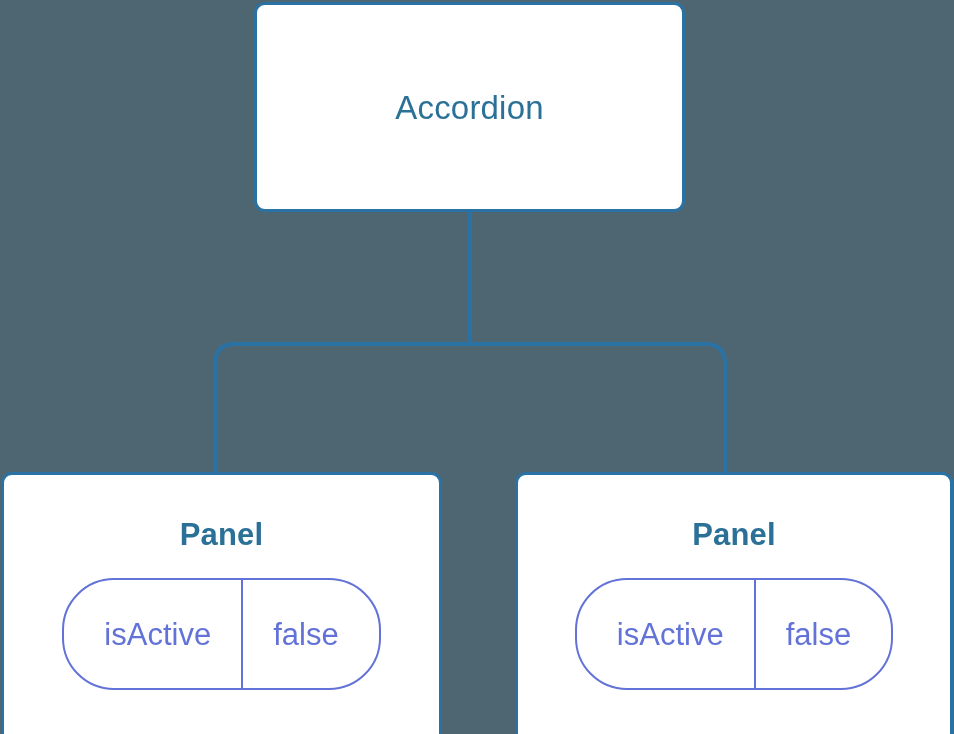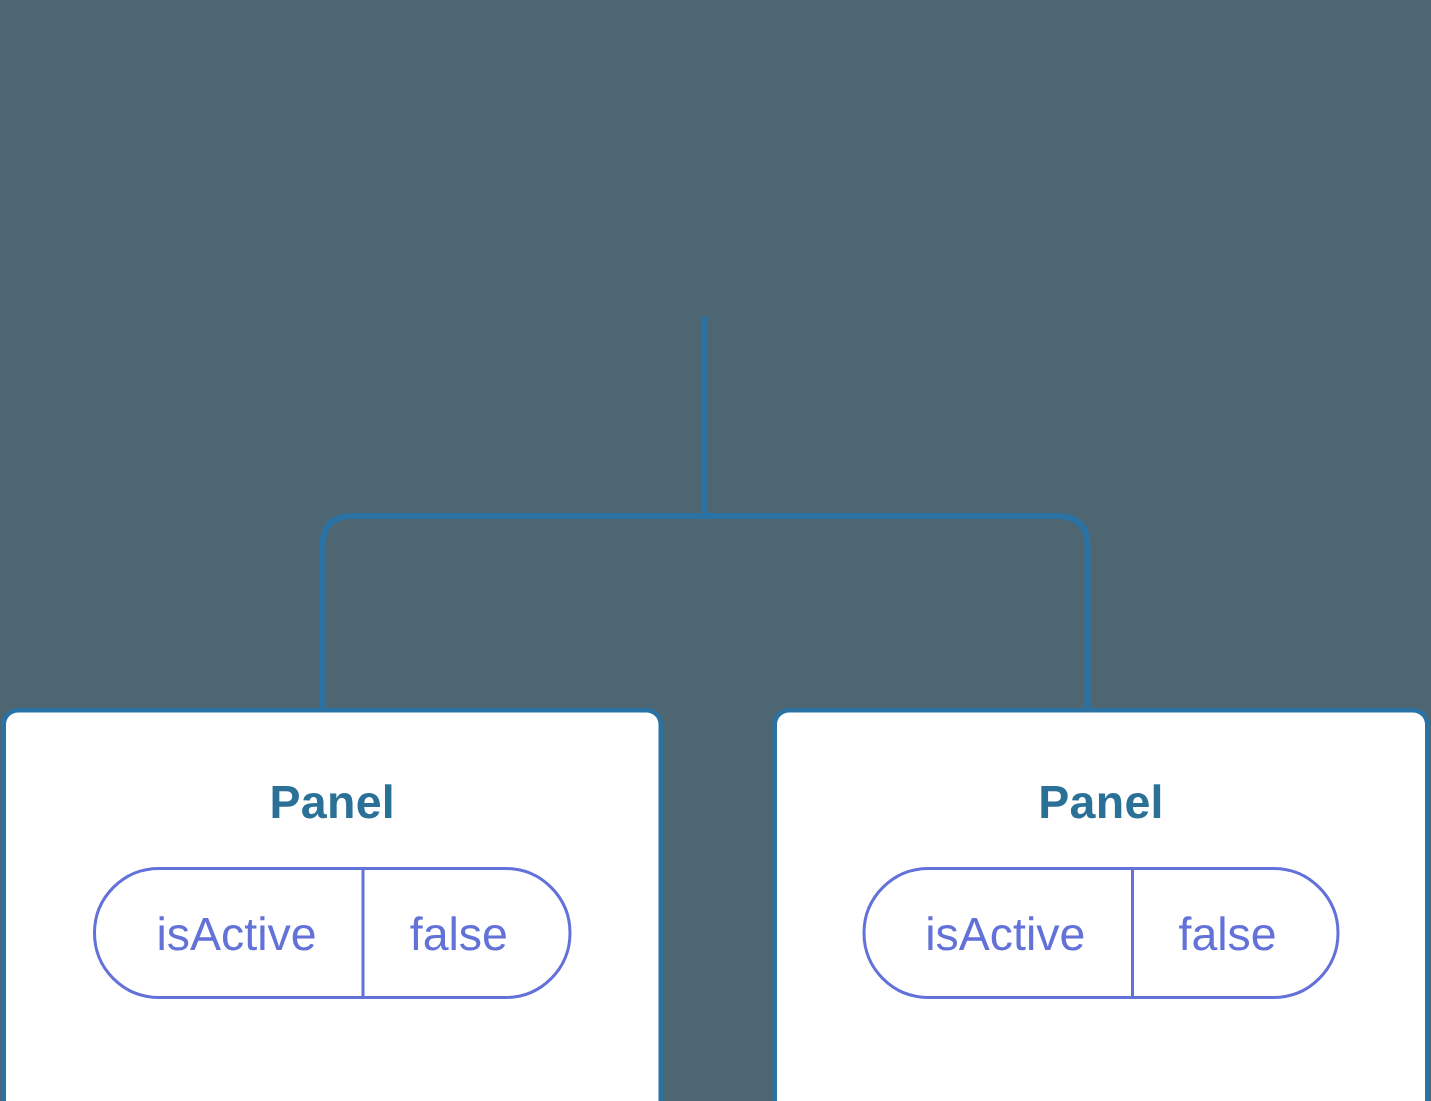--- a/index.html
+++ b/index.html
@@ -78,21 +78,21 @@
     font-size: 31px;
     line-height: 1;
     letter-spacing: 0.2px;
     white-space: nowrap;
     font-weight: bold;
   }
 
   
   .pill {
     margin-top: 28px;
-    height: 88px;
+    height: 112px;
     border: 2.5px solid #6272d8;
     border-radius: 52px;
     box-sizing: border-box;
     display: flex;
     align-items: stretch;
     background: transparent;
   }
   .pill-key,
   .pill-val {
     display: flex;
@@ -115,20 +115,23 @@
 </head>
 <body>
 
 <div id="canvas" style="background: rgb(77, 102, 114);">
 
   <svg id="connectors" viewBox="0 0 954 734" width="954" height="734" xmlns="http://www.w3.org/2000/svg">
     <path fill="none" stroke="#2b72a4" stroke-width="4" stroke-linecap="butt" d="M 470 211 L 470 344"></path>
     <path fill="none" stroke="#2b72a4" stroke-width="4" stroke-linecap="butt" d="M 215 472 L 215 364 Q 215 344 235 344 L 705 344 Q 725 344 725 364 L 725 472"></path>
   </svg>
 
+  <div class="node" id="node-accordion">
+    <span class="node-title-root">Accordion</span>
+  </div>
 
   <div class="node panel" id="node-panel-0">
     <span class="node-title">Panel</span>
     <div class="pill">
       <span class="pill-key">isActive</span>
       <span class="pill-val">false</span>
     </div>
   </div>
 
   <div class="node panel" id="node-panel-1">

